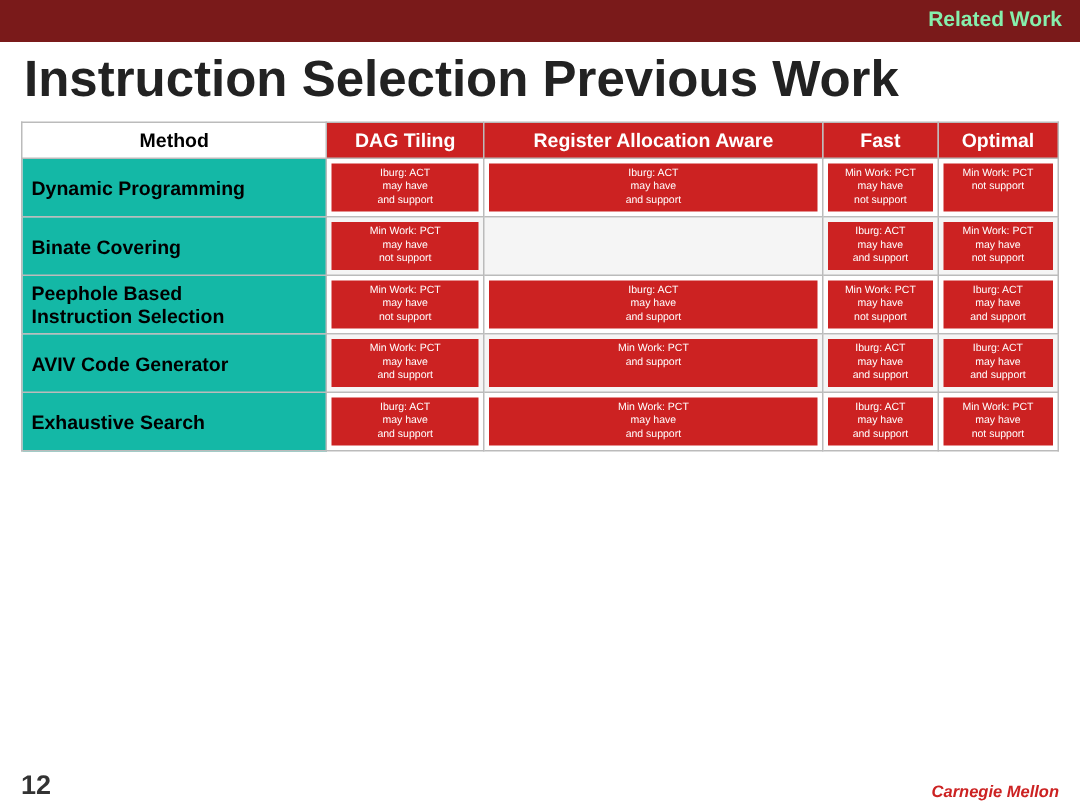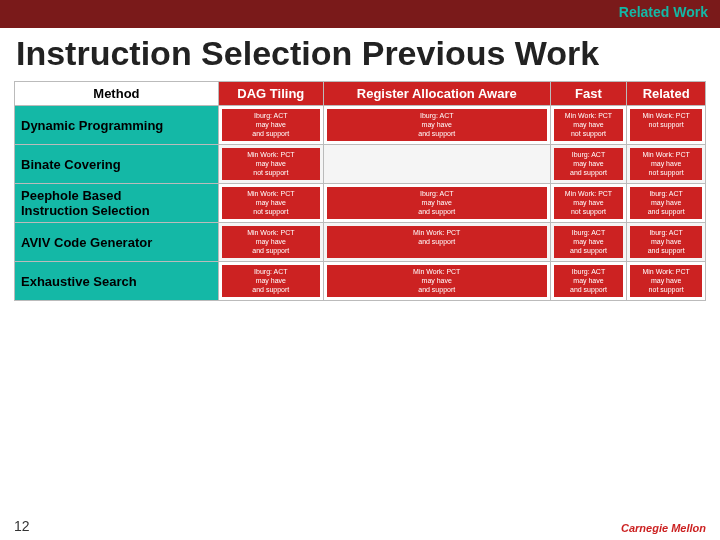--- a/index.html
+++ b/index.html
@@ -9,21 +9,21 @@
       height: 540px;
       font-family: Arial, sans-serif;
       background: #fff;
       overflow: hidden;
       position: relative;
     }
 
     
     .top-bar {
       background: #7a1a1a;
-      color: #14b8a6;
+      color: #86efac;
       text-align: right;
       padding: 4px 12px;
       font-size: 14px;
       font-weight: bold;
       height: 28px;
     }
 
     
     .page-title {
       font-size: 34px;
@@ -101,22 +101,22 @@
       position: absolute;
       bottom: 6px;
       left: 14px;
       right: 14px;
       display: flex;
       justify-content: space-between;
       align-items: flex-end;
     }
 
     .footer-page {
-      font-size: 14px;
-      font-weight: normal;
+      font-size: 18px;
+      font-weight: bold;
       color: #333;
       margin-top: 47px;
     }
 
     .footer-logo {
       text-align: right;
     }
 
     .footer-logo .cmu-text {
       font-size: 11px;
@@ -150,21 +150,21 @@
         <th>
           <span>DAG Tiling</span>
         </th>
         <th>
           <span>Register Allocation Aware</span>
         </th>
         <th>
           <span>Fast</span>
         </th>
         <th>
-          <span>Related</span>
+          <span>Optimal</span>
         </th>
       </tr>
     </thead>
     <tbody id="table-body">
     <tr>
           <td class="method-name" style="white-space: pre-line;">Dynamic Programming</td>
           <td style="padding: 3px;">
             <div class="badge-red" style="font-size: 7px; line-height: 1.3; padding: 2px; min-height: 32px; background: rgb(204, 34, 34); color: rgb(255, 255, 255);">Iburg: ACT<br>may have<br>and support</div>
           </td>
           <td style="padding: 3px;">

